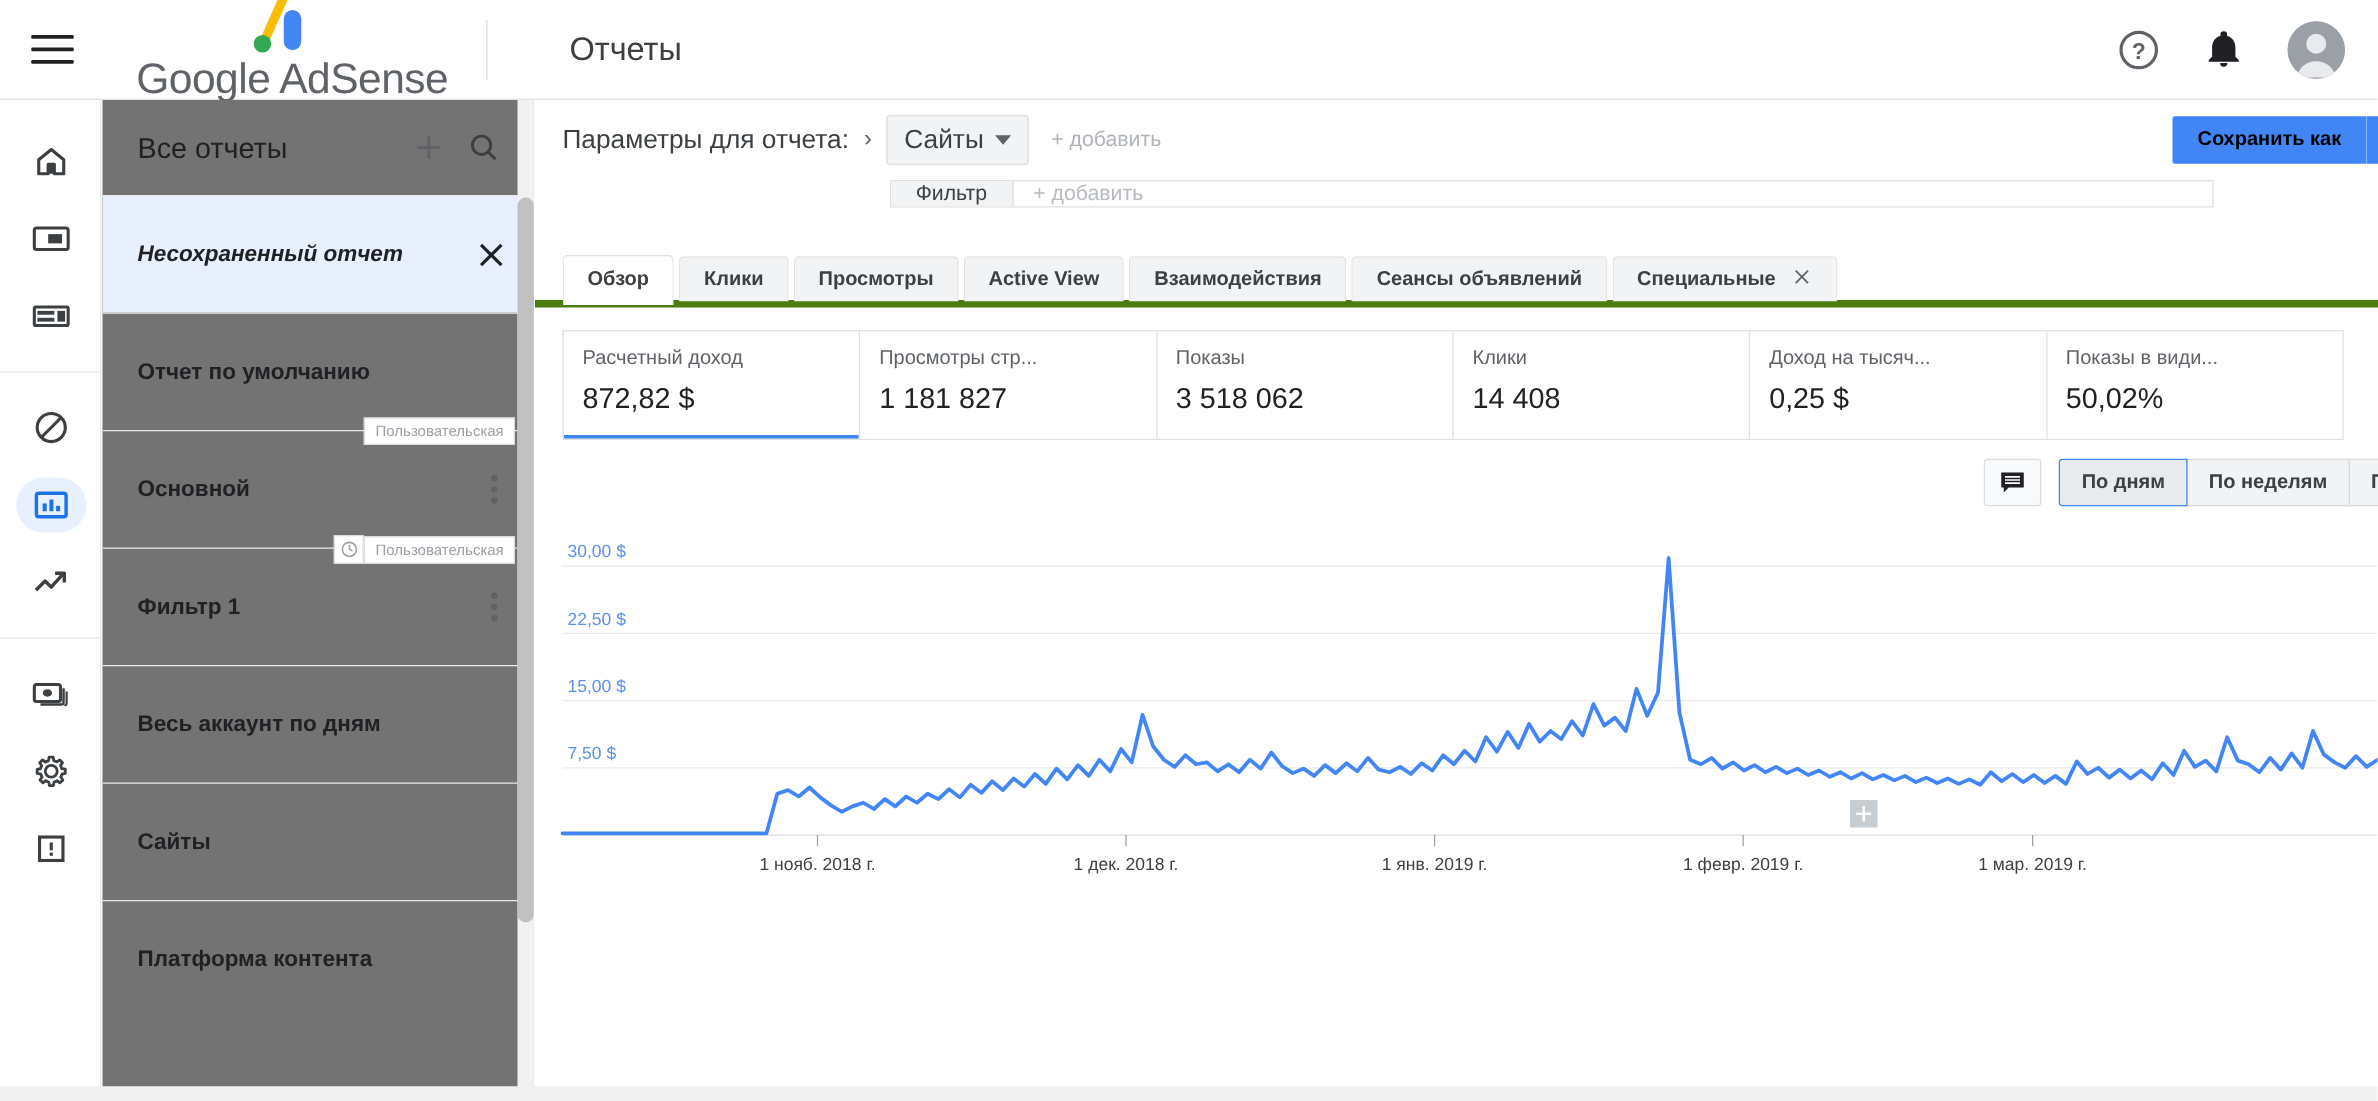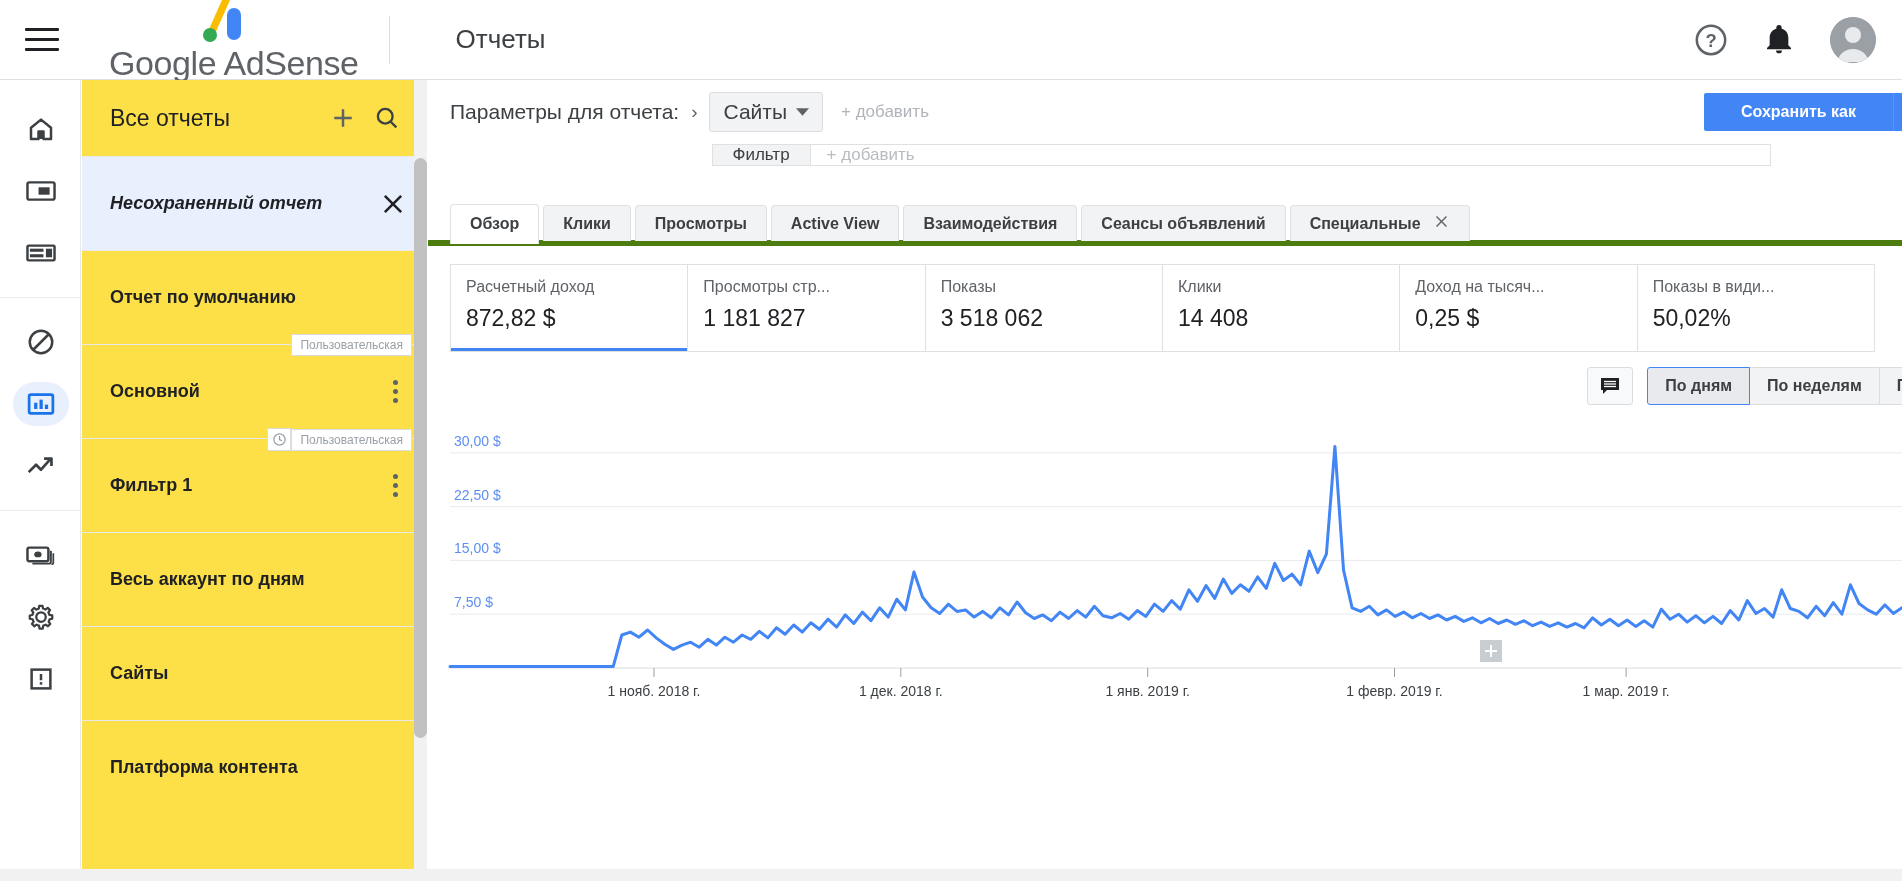--- a/index.html
+++ b/index.html
@@ -82,21 +82,21 @@
   .rail-sep {
     width: 81px; height: 1px; background: #e8eaed;
     margin: 13px 0;
   }
   .rail svg { position: relative; z-index: 1; }
 
   
   .reports-panel {
     position: absolute; top: 80px; left: 82px;
     width: 345px; height: 801px;
-    background: #fde047; border-right: 1px solid #e0e0e0;
+    background: #737373; border-right: 1px solid #e0e0e0;
     overflow: hidden;
   }
   .reports-head {
     height: 76px; display: flex; align-items: center;
     padding: 0 22px 0 28px;
   }
   .reports-title { font-size: 23px; color: #202124; flex: 1; }
   .reports-head .act {
     width: 34px; height: 34px; cursor: pointer; margin-left: 10px;
     display: flex; align-items: center; justify-content: center;
@@ -174,24 +174,24 @@
     gap: 9px;
   }
   .add-link {
     font-size: 17px; color: #b0b4b9; margin-left: 18px; cursor: pointer;
   }
   .params-right {
     margin-left: auto; display: flex; align-items: center;
     margin-right: 14px; gap: 18px;
   }
   .btn-primary {
-    background: #4285f4; color: #ffffff; border: none;
+    background: #4285f4; color: #000000; border: none;
     height: 38px; display: flex; align-items: center;
     font-size: 16px; font-weight: bold; font-family: inherit;
-    padding: 0 37px; border-radius: 2px 0 0 2px; cursor: pointer;
+    padding: 0 20px; border-radius: 2px 0 0 2px; cursor: pointer;
   }
   .btn-primary-arrow {
     background: #4285f4; width: 34px; height: 38px;
     border-left: 1px solid #5a95f5; border-radius: 0 2px 2px 0;
     display: flex; align-items: center; justify-content: center;
     cursor: pointer;
   }
   .btn-ghost {
     background: #f8f9fa; border: 1px solid #dadce0; border-radius: 3px;
     height: 40px; padding: 0 13px; display: flex;

